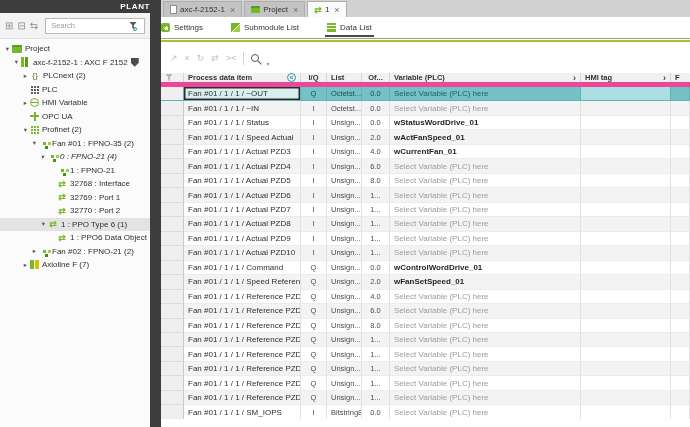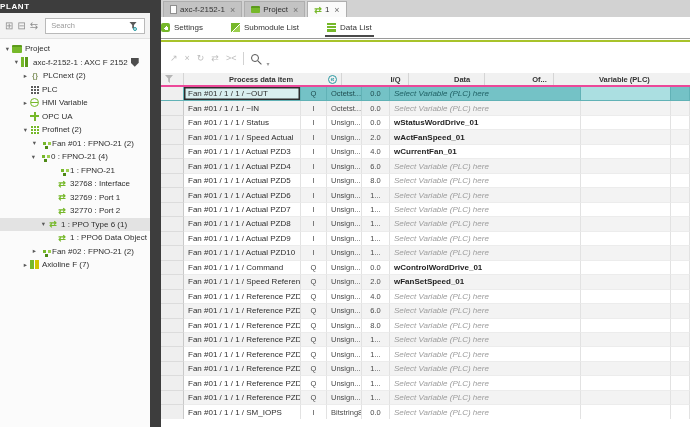--- a/index.html
+++ b/index.html
@@ -1,21 +1,21 @@
 <!DOCTYPE html>
 <html><head>
 <meta charset="utf-8">
 <style>
   * { box-sizing: border-box; margin: 0; padding: 0; }
   body { font-family: "Liberation Sans", sans-serif; background:#fff; }
   .screen { position:relative; width:690px; height:427px; background:#fff; overflow:hidden; }
 
   
   .sidebar { position:absolute; left:0; top:0; width:150px; height:427px; background:#fbfbfb; display:flex; flex-direction:column; }
-  .sidebar-title { height:13px; background:#3d3d3d; color:#fff; font-size:8px; font-weight:bold; text-align:left; line-height:13px; letter-spacing:.6px; flex:none; }
+  .sidebar-title { height:13px; background:#3d3d3d; color:#fff; font-size:8px; font-weight:bold; text-align:right; line-height:13px; letter-spacing:.6px; flex:none; }
   .sidebar-toolbar { height:26px; display:flex; align-items:center; padding:0 5px; gap:4px; background:#f3f3f3; border-bottom:1px solid #e2e2e2; flex:none; }
   .tool-glyph { color:#8d8d8d; font-size:10px; line-height:10px; }
   .searchbox { margin-left:3px; flex:1; height:16px; border:1px solid #b9b9b9; background:#fff; display:flex; align-items:center; padding:0 3px 0 5px;justify-content:flex-end; }
   .searchbox .ph { color:#9b9b9b; font-size:7.5px; flex:1; }
   .funnel { width:8px; height:8px; background:#5a5a5a; clip-path:polygon(0 0,100% 0,62% 45%,62% 100%,40% 82%,40% 45%); position:relative; flex:none; }
   .funnel-dot { width:4px; height:4px; border:1px solid #2b9aa3; border-radius:50%; position:relative; left:-4px; top:3px; flex:none; background:#cdeef0; }
 
   .tree { flex:1; overflow:hidden; padding-top:3px; }
   .titem { height:13.5px; display:flex; align-items:center; font-size:8px; color:#2e2e2e; white-space:nowrap; }
   .titem.sel { background:#e3e3e3; }
@@ -62,36 +62,36 @@
 
   .ttoolbar { height:30px; display:flex; align-items:center; gap:7px; padding-left:9px; flex:none; }
   .dis { color:#bdbdbd; font-size:9px; line-height:9px; }
   .sep { width:1px; height:13px; background:#d2d2d2; }
   .mag { width:8px; height:8px; border:1.4px solid #555; border-radius:50%; position:relative; flex:none; }
   .mag::after { content:""; position:absolute; width:5px; height:1.4px; background:#555; transform:rotate(45deg); bottom:-2px; right:-4px; }
   .caret { color:#9a9a9a; font-size:6px; align-self:flex-end; margin-bottom:6px; }
 
   
   .table { flex:1; display:flex; flex-direction:column; overflow:hidden; }
-  .throw { display:flex; height:14px; background:#f1f1f1; border-bottom:2px solid #ec4899; font-size:7.5px; font-weight:bold; color:#333; flex:none;gap:41px; }
+  .throw { display:flex; height:14px; background:#f1f1f1; border-bottom:5px solid #ec4899; font-size:7.5px; font-weight:bold; color:#333; flex:none; }
   .hcell { display:flex; align-items:center; padding:0 4px; border-right:1px solid #d5d5d5; overflow:hidden; white-space:nowrap; }
   .collapse-badge { margin-left:auto; width:9px; height:9px; border:1px solid #2b9aa3; border-radius:50%; color:#2b9aa3; font-size:7px; line-height:7px; display:flex; align-items:center; justify-content:center; font-weight:bold; }
   .harrow { margin-left:auto; color:#444; font-weight:bold; font-size:9px; }
 
   .rows { flex:1; }
   .row { display:flex; height:14.48px; font-size:8px; }
   .cell { display:flex; align-items:center; padding:0 4px; border-right:1px solid #e2e2e2; border-bottom:1px solid #ececec; overflow:hidden; white-space:nowrap; background:#fff; }
   .row.alt .cell { background:#f3f3f3; }
   .c-rowhdr { background:#efefef !important; border-right:1px solid #c9c9c9; border-bottom:1px solid #dcdcdc; }
   .w0 { width:23px; flex:none; } .w1 { width:117px; flex:none; } .w2 { width:26px; flex:none; justify-content:center; }
   .w3 { width:35px; flex:none; } .w4 { width:28px; flex:none; justify-content:center; } .w5 { width:191px; flex:none; }
   .w6 { width:90px; flex:none; } .w7 { flex:1; }
   .c-item { color:#2e2e2e; }
   .c-iq, .c-type, .c-of { color:#4a4a4a; font-size:7.5px; }
-  .c-var.placeholder { font-style:italic; color:#9c9c9c; }
+  .c-var.placeholder { color:#9c9c9c; }
   .c-var.named { font-weight:bold; color:#1f1f1f; }
 
   .row.selected .cell { background:#74c2c6; border-right-color:#61b2b6; border-bottom-color:#61b2b6; }
   .row.selected .c-item { background:#d9efef; box-shadow:inset 0 0 0 1.5px #2d2d2d; }
   .row.selected .c-var { color:#1f6064; }
   .row.selected .c-iq, .row.selected .c-type, .row.selected .c-of { color:#1f4c4f; }
   .row.selected .c-hmi { background:#abdfe1; }
 </style>
 </head>
 <body>
@@ -143,23 +143,23 @@
           <span class="tlabel">OPC UA</span>
         </div>
         <div class="titem" style="padding-left: 21px;">
           <span class="chev">▾</span>
           <span class="ticon i-grid"></span>
           <span class="tlabel">Profinet (2)</span>
         </div>
         <div class="titem" style="padding-left: 30px;">
           <span class="chev">▾</span>
           <span class="ticon i-device"></span>
-          <span class="tlabel">Fan #01 : FPNO-21 (2)</span>
-        </div>
-        <div class="titem" style="padding-left: 29px;">
+          <span class="tlabel">Fan #01 : FPNO-35 (2)</span>
+        </div>
+        <div class="titem" style="padding-left: 38px; font-style: italic;">
           <span class="chev">▾</span>
           <span class="ticon i-device"></span>
           <span class="tlabel">0 : FPNO-21 (4)</span>
         </div>
         <div class="titem" style="padding-left: 48px;">
           <span class="chev"></span>
           <span class="ticon i-device"></span>
           <span class="tlabel">1 : FPNO-21</span>
         </div>
         <div class="titem" style="padding-left: 48px;">
@@ -255,21 +255,21 @@
           <span class="funnel" style="background:#b5b5b5;"></span>
         </div>
         <div class="hcell w1">
           <span>Process data item</span>
           <span class="collapse-badge">«</span>
         </div>
         <div class="hcell w2">
           <span>I/Q</span>
         </div>
         <div class="hcell w3">
-          <span>Data</span>
+          <span>List</span>
         </div>
         <div class="hcell w4">
           <span>Of...</span>
         </div>
         <div class="hcell w5">
           <span>Variable (PLC)</span>
           <span class="harrow">›</span>
         </div>
         <div class="hcell w6">
           <span>HMI tag</span>

